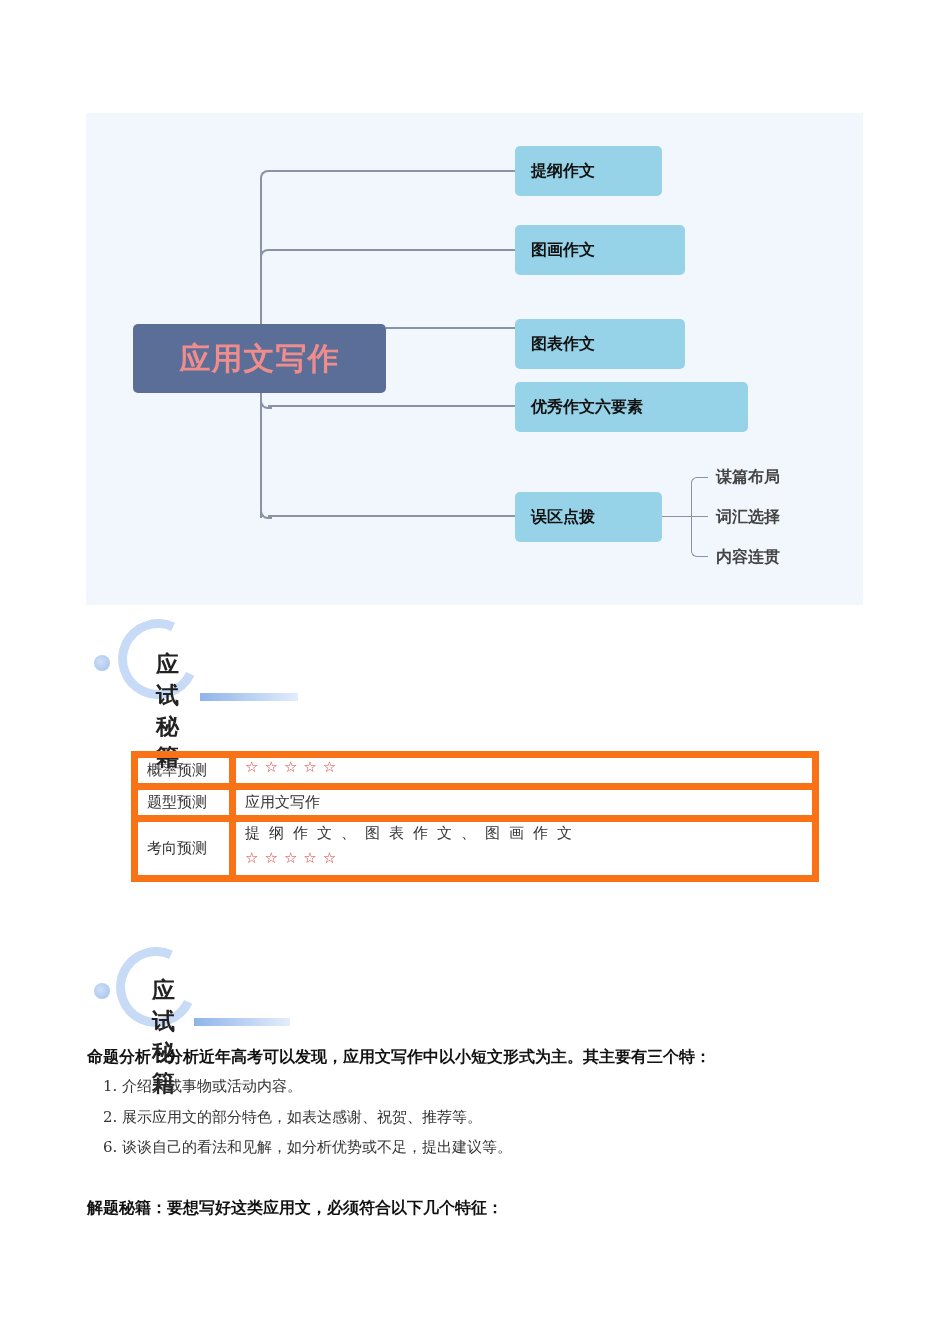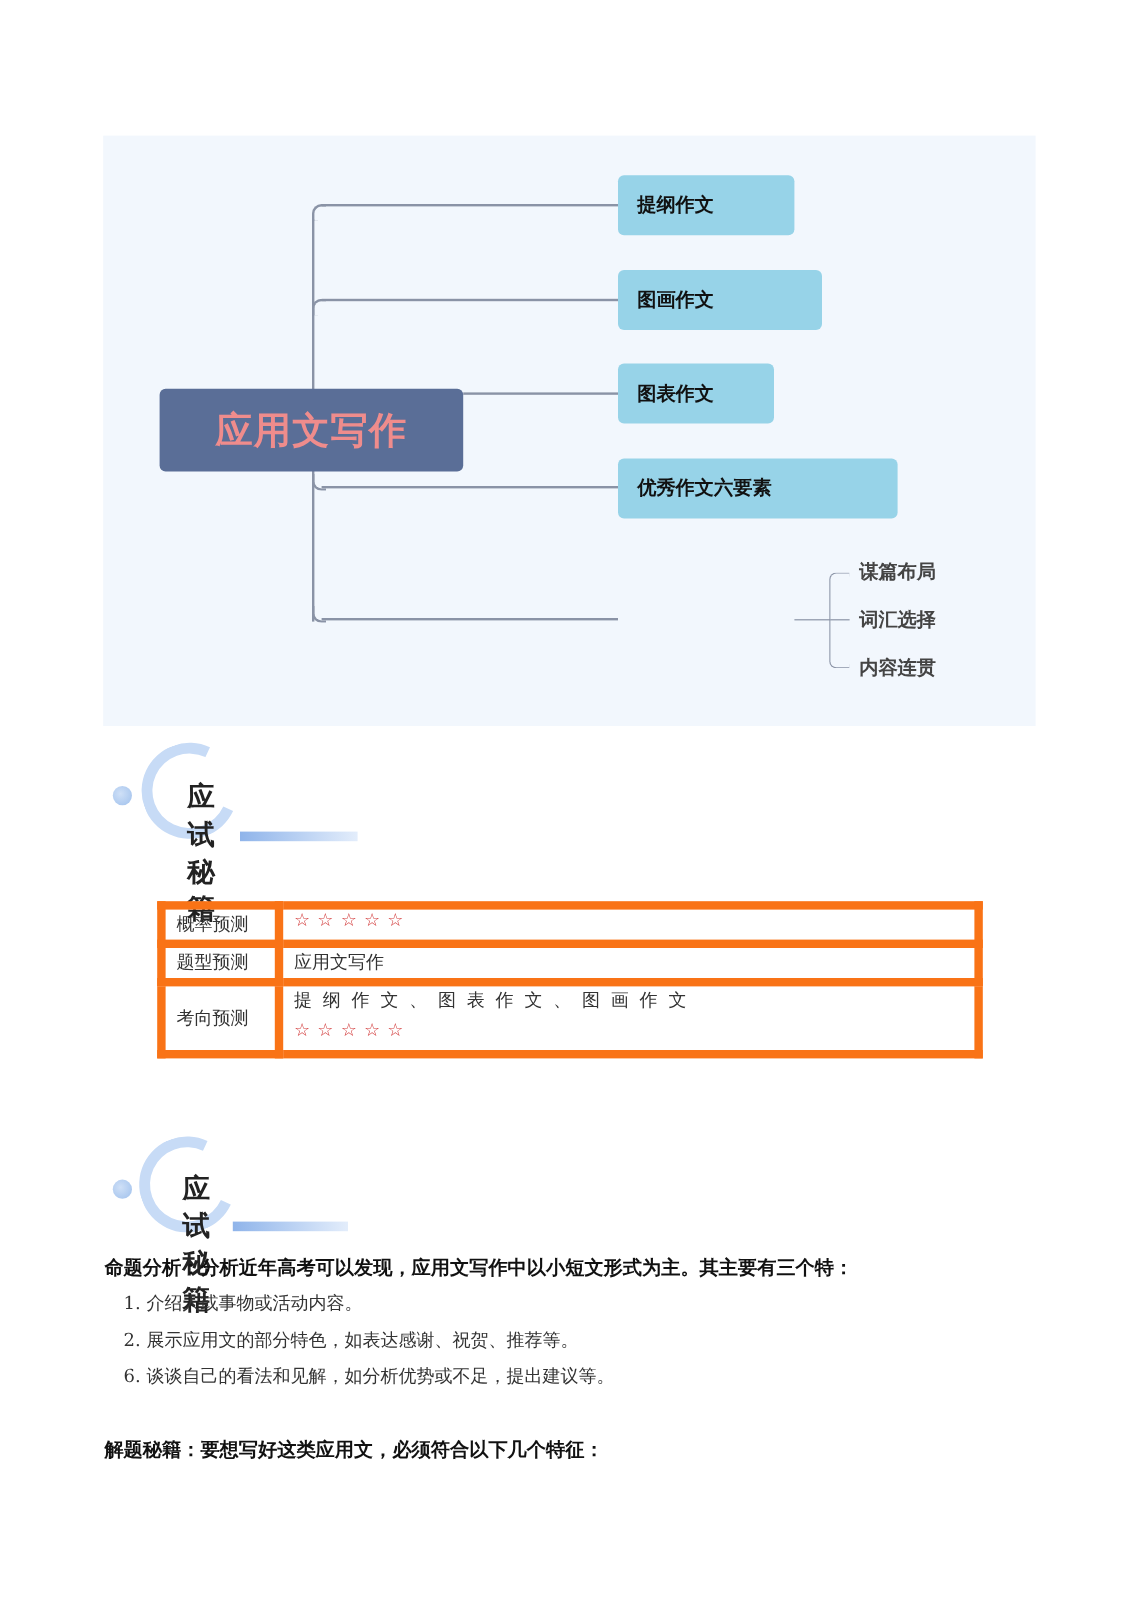--- a/index.html
+++ b/index.html
@@ -46,22 +46,23 @@
   <div class="mm-line" style="left:300px;top:214px;width:129px;height:2px;"></div>
   <div class="mm-curve" style="left:174px;top:282px;width:10px;height:12px;border-right:none;border-top:none;border-radius:0 0 0 8px;"></div>
   <div class="mm-line" style="left:182px;top:292px;width:247px;height:2px;"></div>
   <div class="mm-curve" style="left:174px;top:392px;width:10px;height:12px;border-right:none;border-top:none;border-radius:0 0 0 8px;"></div>
   <div class="mm-line" style="left:182px;top:402px;width:247px;height:2px;"></div>
 
   <div class="root">应用文写作</div>
 
   <div class="node" style="top:33px;width:147px;">提纲作文</div>
   <div class="node" style="top:112px;width:170px;">图画作文</div>
-  <div class="node" style="top:190px;width:130px;">图表作文</div>
+  <div class="node" style="top:206px;width:170px;">图表作文</div>
   <div class="node" style="top:269px;width:233px;">优秀作文六要素</div>
+  <div class="node" style="top:379px;width:147px;">误区点拨</div>
 
   <div class="mm-line" style="left:576px;top:403px;width:30px;height:1px;"></div>
   <div class="mm-curve" style="left:605px;top:364px;width:16px;height:78px;border-width:1px;border-right:none;border-radius:6px 0 0 6px;"></div>
   <div class="mm-line" style="left:606px;top:403px;width:16px;height:1px;"></div>
 
   <div class="leaf" style="top:354px;">谋篇布局</div>
   <div class="leaf" style="top:394px;">词汇选择</div>
   <div class="leaf" style="top:434px;">内容连贯</div>
 </div>
 

